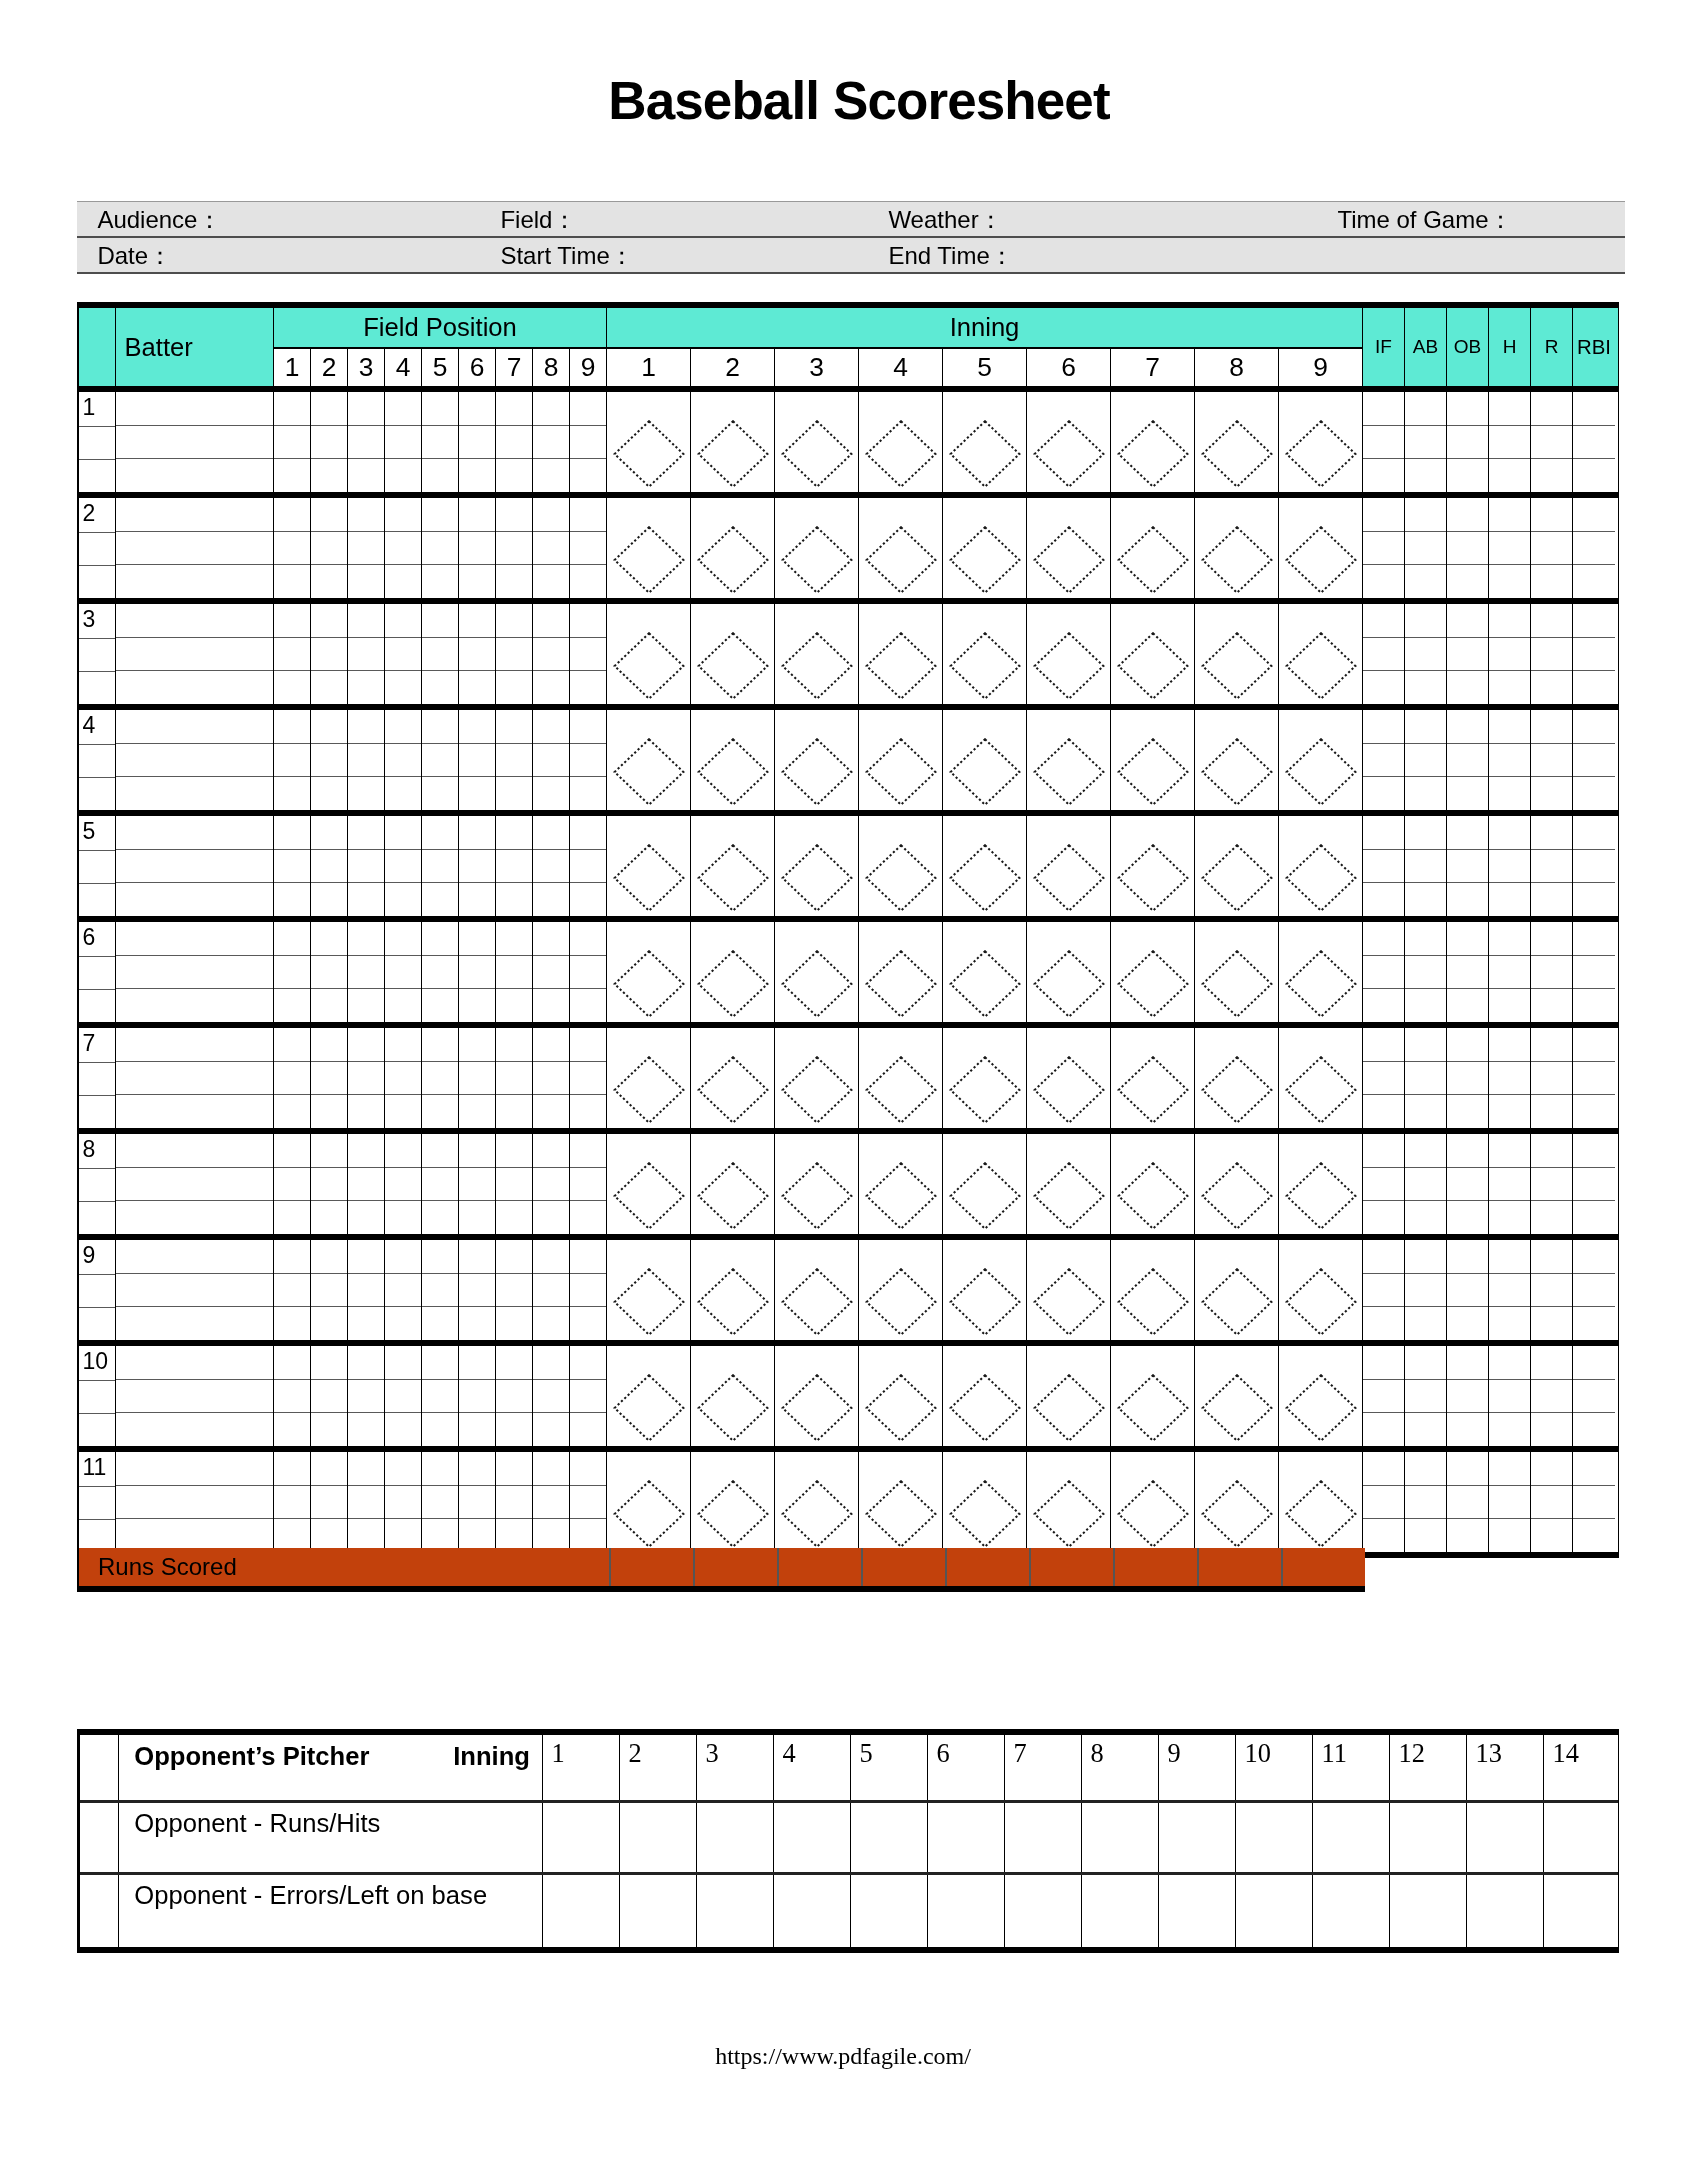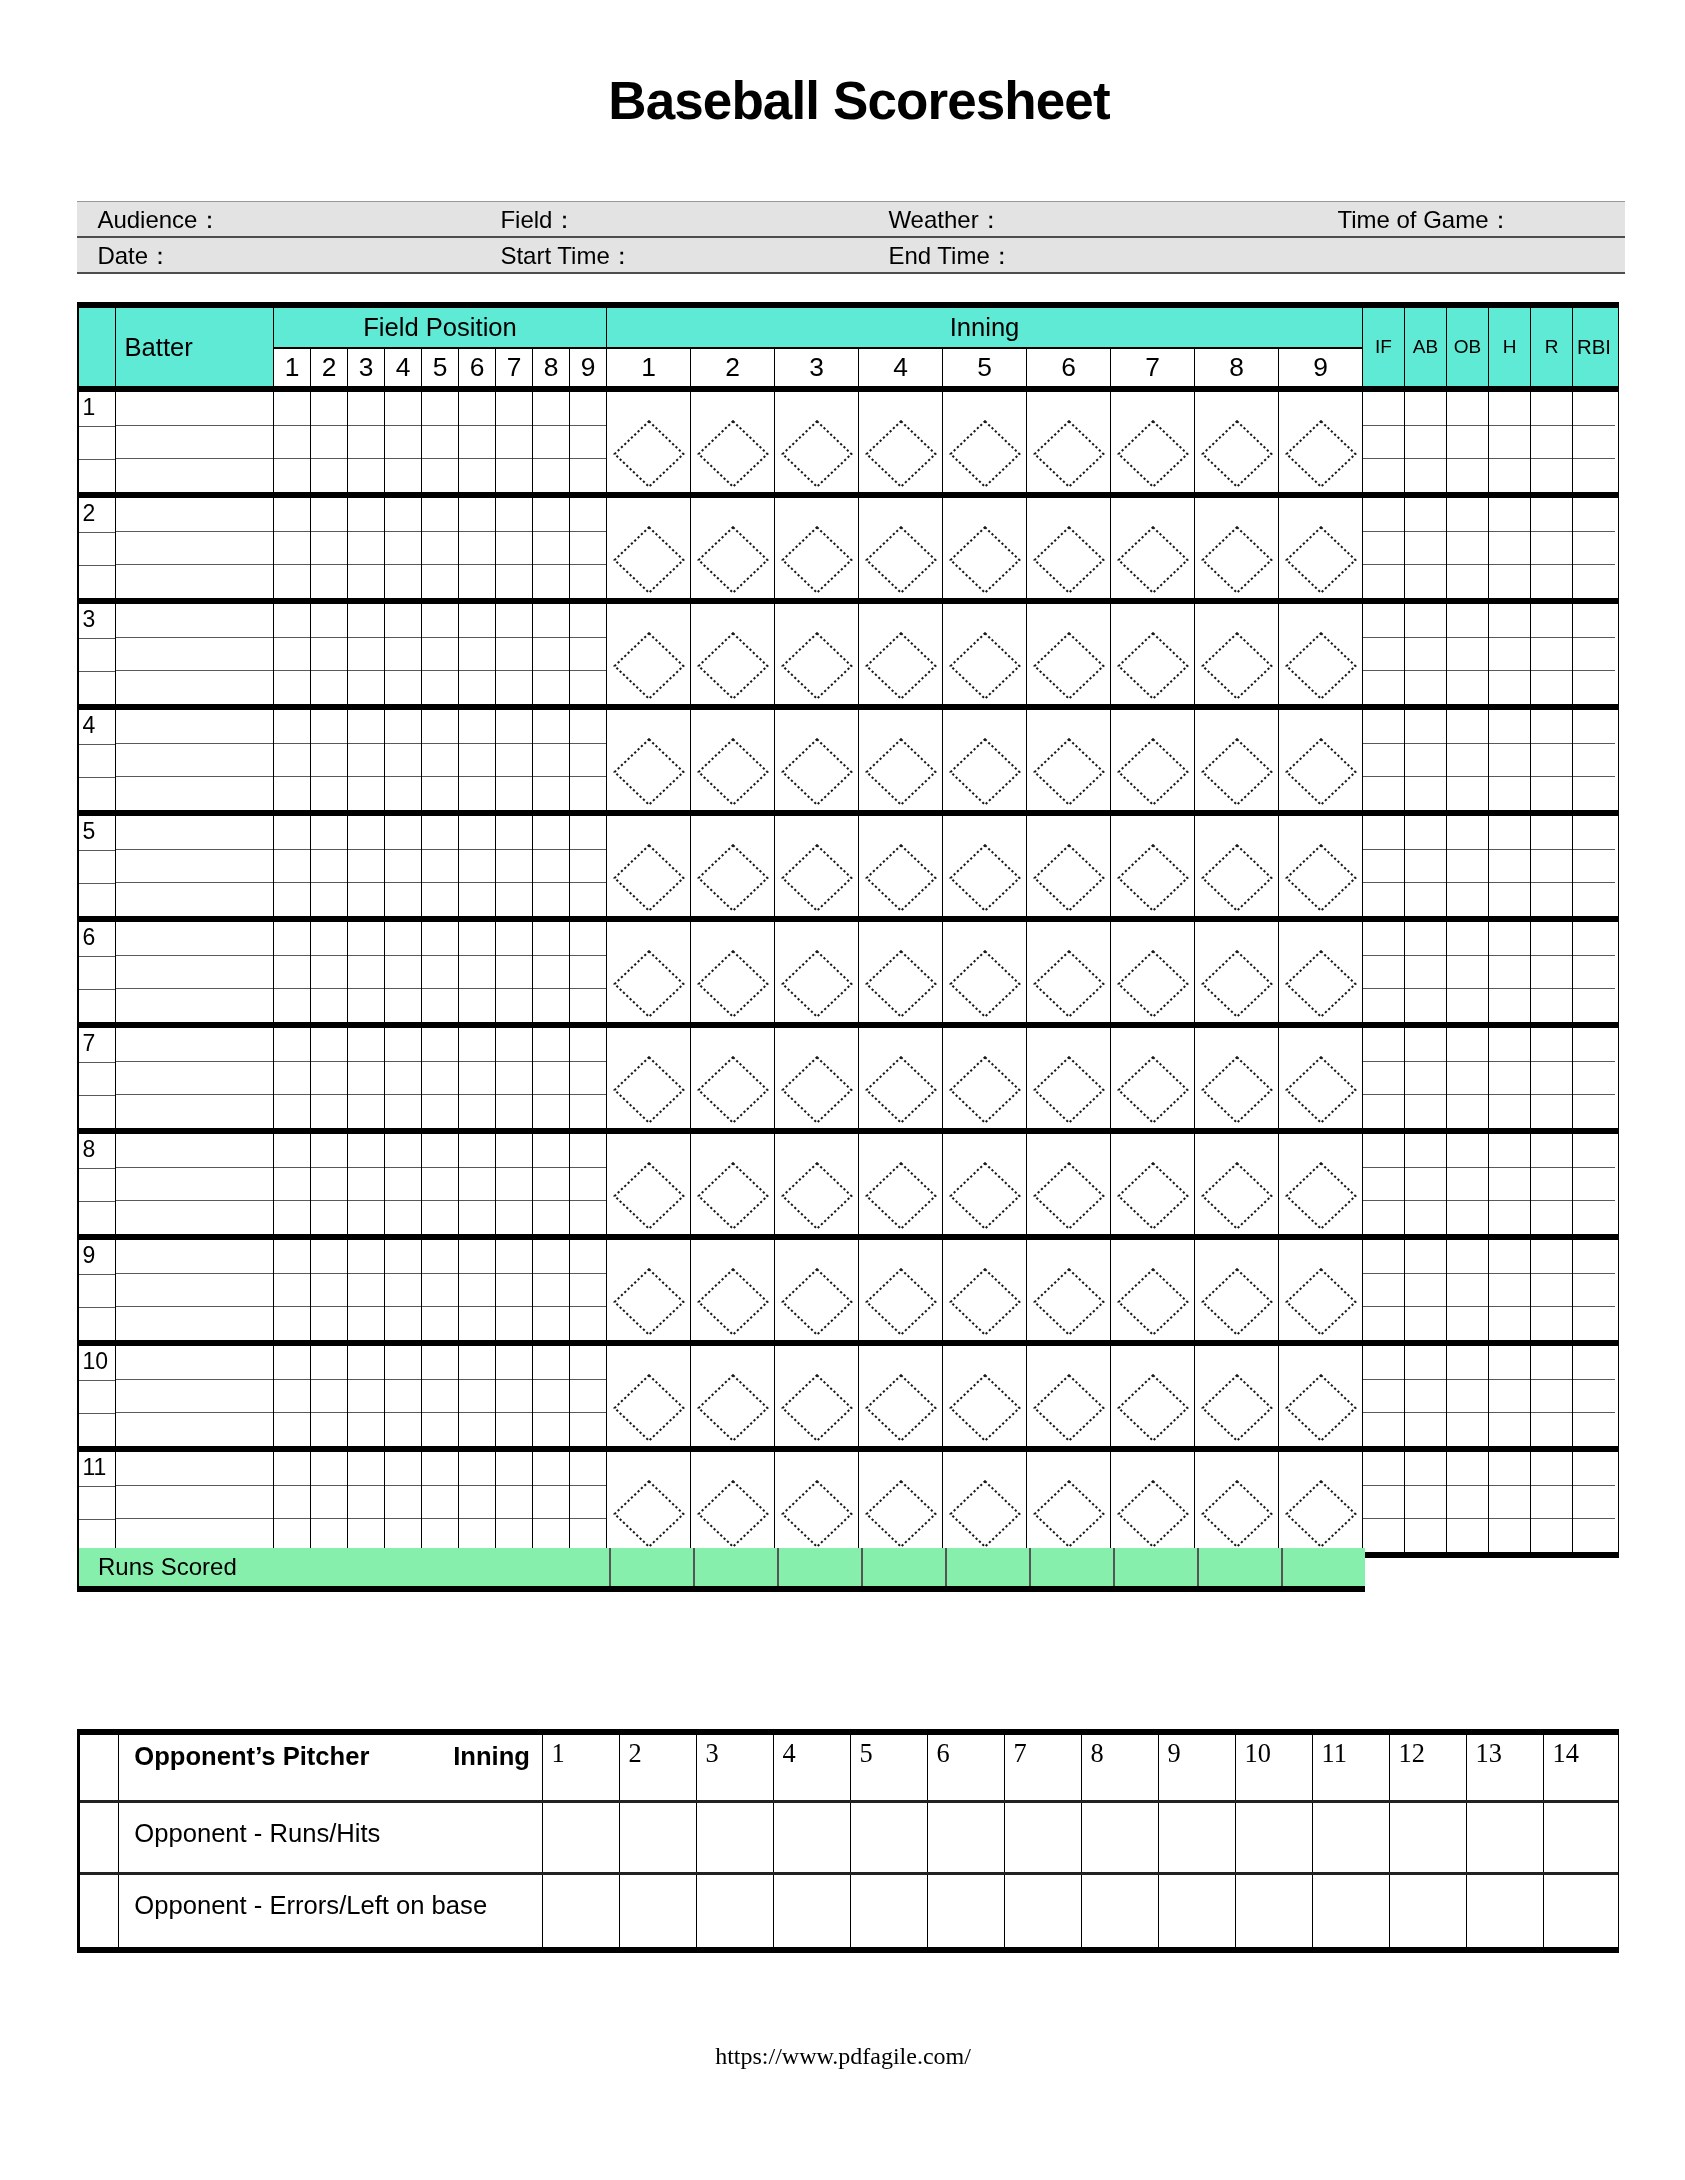--- a/index.html
+++ b/index.html
@@ -47,41 +47,41 @@
   .col.fp{width:37px;}
   .col.inn{width:84px;}
   .col.stat{width:42px;}
   .col.lastcol{border-right:none;}
   .sub{flex:1;box-sizing:border-box;border-bottom:1.7px solid #595959;}
   .sub:last-child{border-bottom:none;}
   .batter-no{font-size:23px;padding:1.7px 0 0 3.4px;}
   .diamond{position:absolute;left:50%;bottom:4.3px;transform:translateX(-50%);}
   
   .runs{
-    position:absolute;left:77px;top:1548px;height:38px;background:#86efac;
+    position:absolute;left:77px;top:1548px;height:38px;background:#c2410c;
     border-left:2.6px solid #000;border-bottom:6.8px solid #000;display:flex;box-sizing:content-box;
   }
   .runs-label{width:530px;flex:none;display:flex;align-items:center;padding-left:19px;font-size:24px;box-sizing:border-box;}
   .runs-cell{width:84px;flex:none;box-sizing:border-box;border-left:2.6px solid #555;}
   
   .opp{
     position:absolute;left:77px;top:1729px;width:1542px;box-sizing:border-box;
     border-top:6.8px solid #000;border-bottom:6.8px solid #000;
     border-left:3.4px solid #000;border-right:1.7px solid #000;
   }
   .orow{display:flex;box-sizing:border-box;border-bottom:3.4px solid #222;}
   .orow:last-child{border-bottom:none;}
   .orow.r1{height:68px;}
   .orow.r2,.orow.r3{height:72px;}
   .ocell{box-sizing:border-box;border-right:1.7px solid #000;flex:none;}
   .onarrow{width:39px;}
   .olabel{width:424px;display:flex;align-items:flex-start;padding:6.8px 12px 0 15.3px;}
   .olabel .lbl-bold{font-weight:bold;font-size:25.6px;}
   .olabel .spacer{flex:1;}
-  .olabel.plain{font-weight:normal;font-size:25.6px;padding-top:16px;}
+  .olabel.plain{font-weight:normal;font-size:25.6px;padding-top:6px;}
   .onum{width:77px;font-family:"Liberation Serif",serif;font-size:26.4px;padding:3.4px 0 0 8.5px;}
   .onum:last-child{border-right:none;}
   .oblank{width:77px;}
   .oblank:last-child{border-right:none;}
   
   .footer{
     position:absolute;top:2043px;left:0;width:100%;text-align:center;
     font-family:"Liberation Serif",serif;font-size:24px;
   }
 </style>

